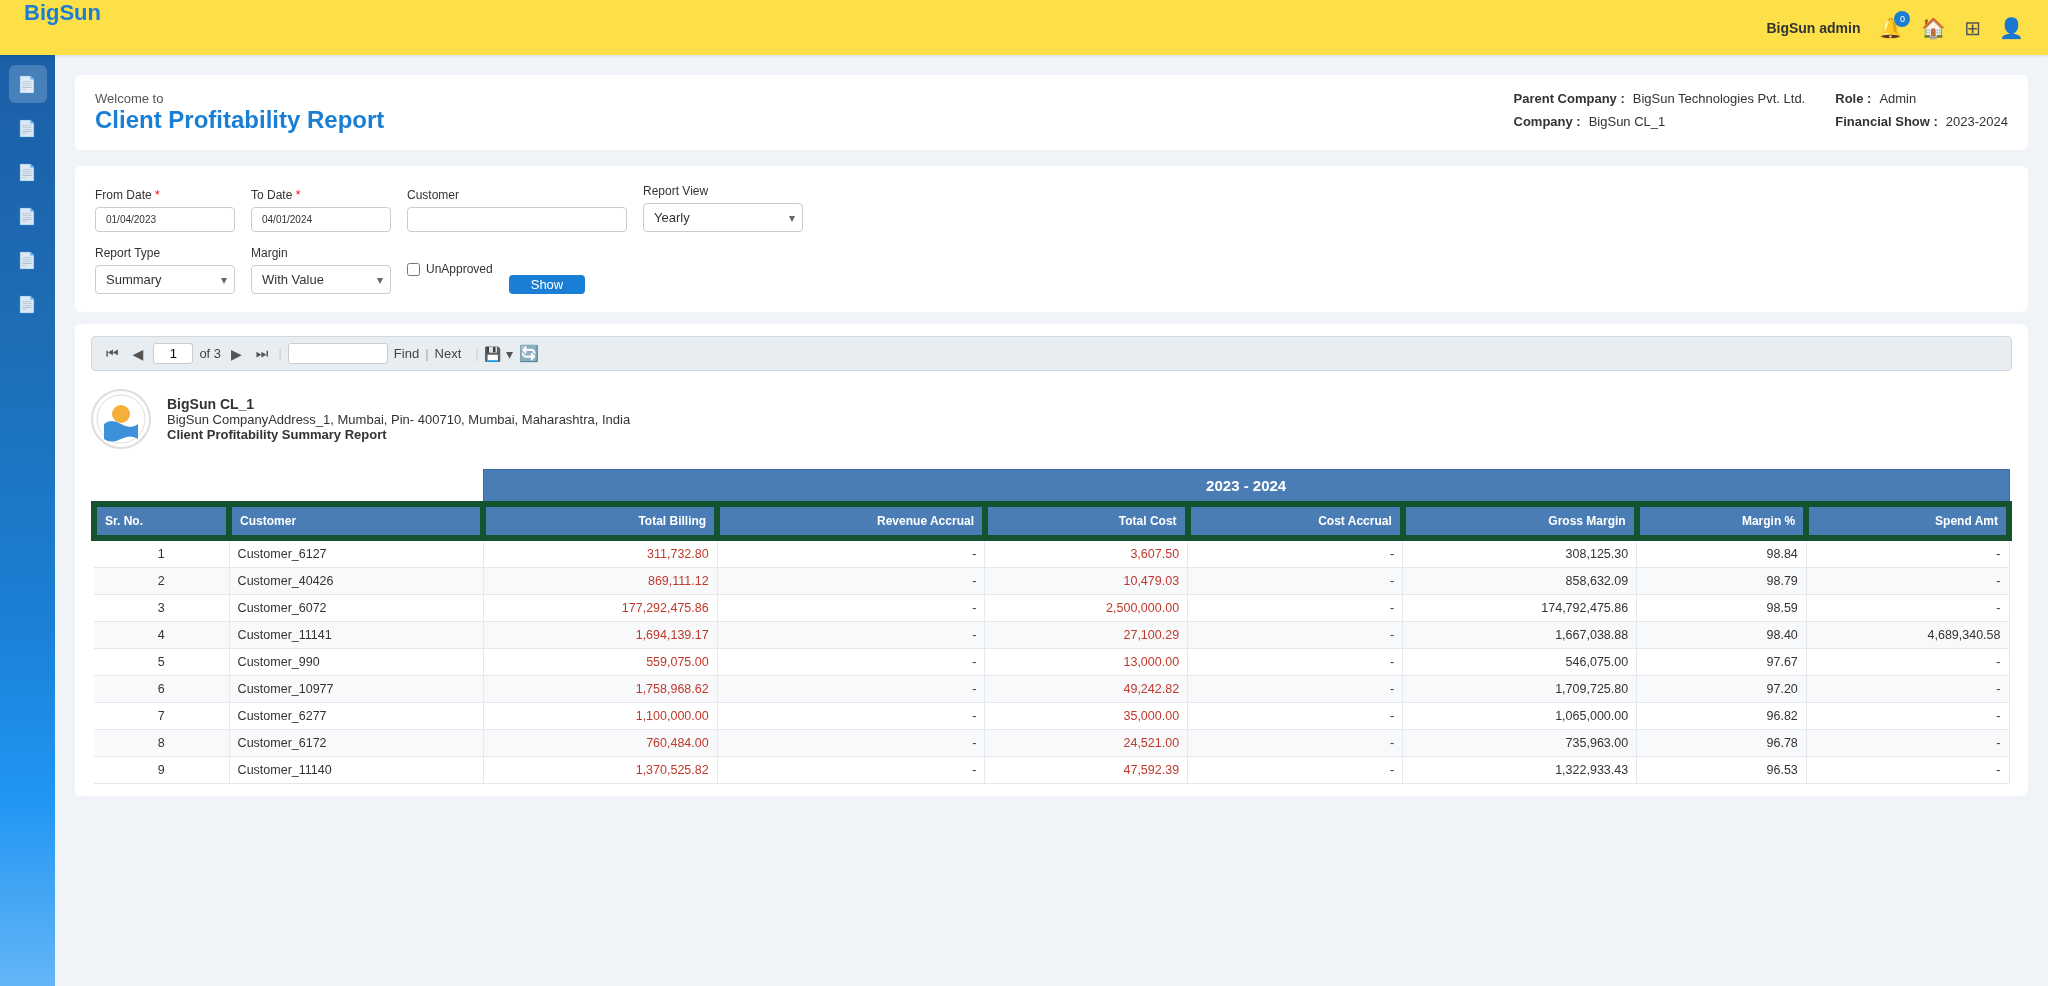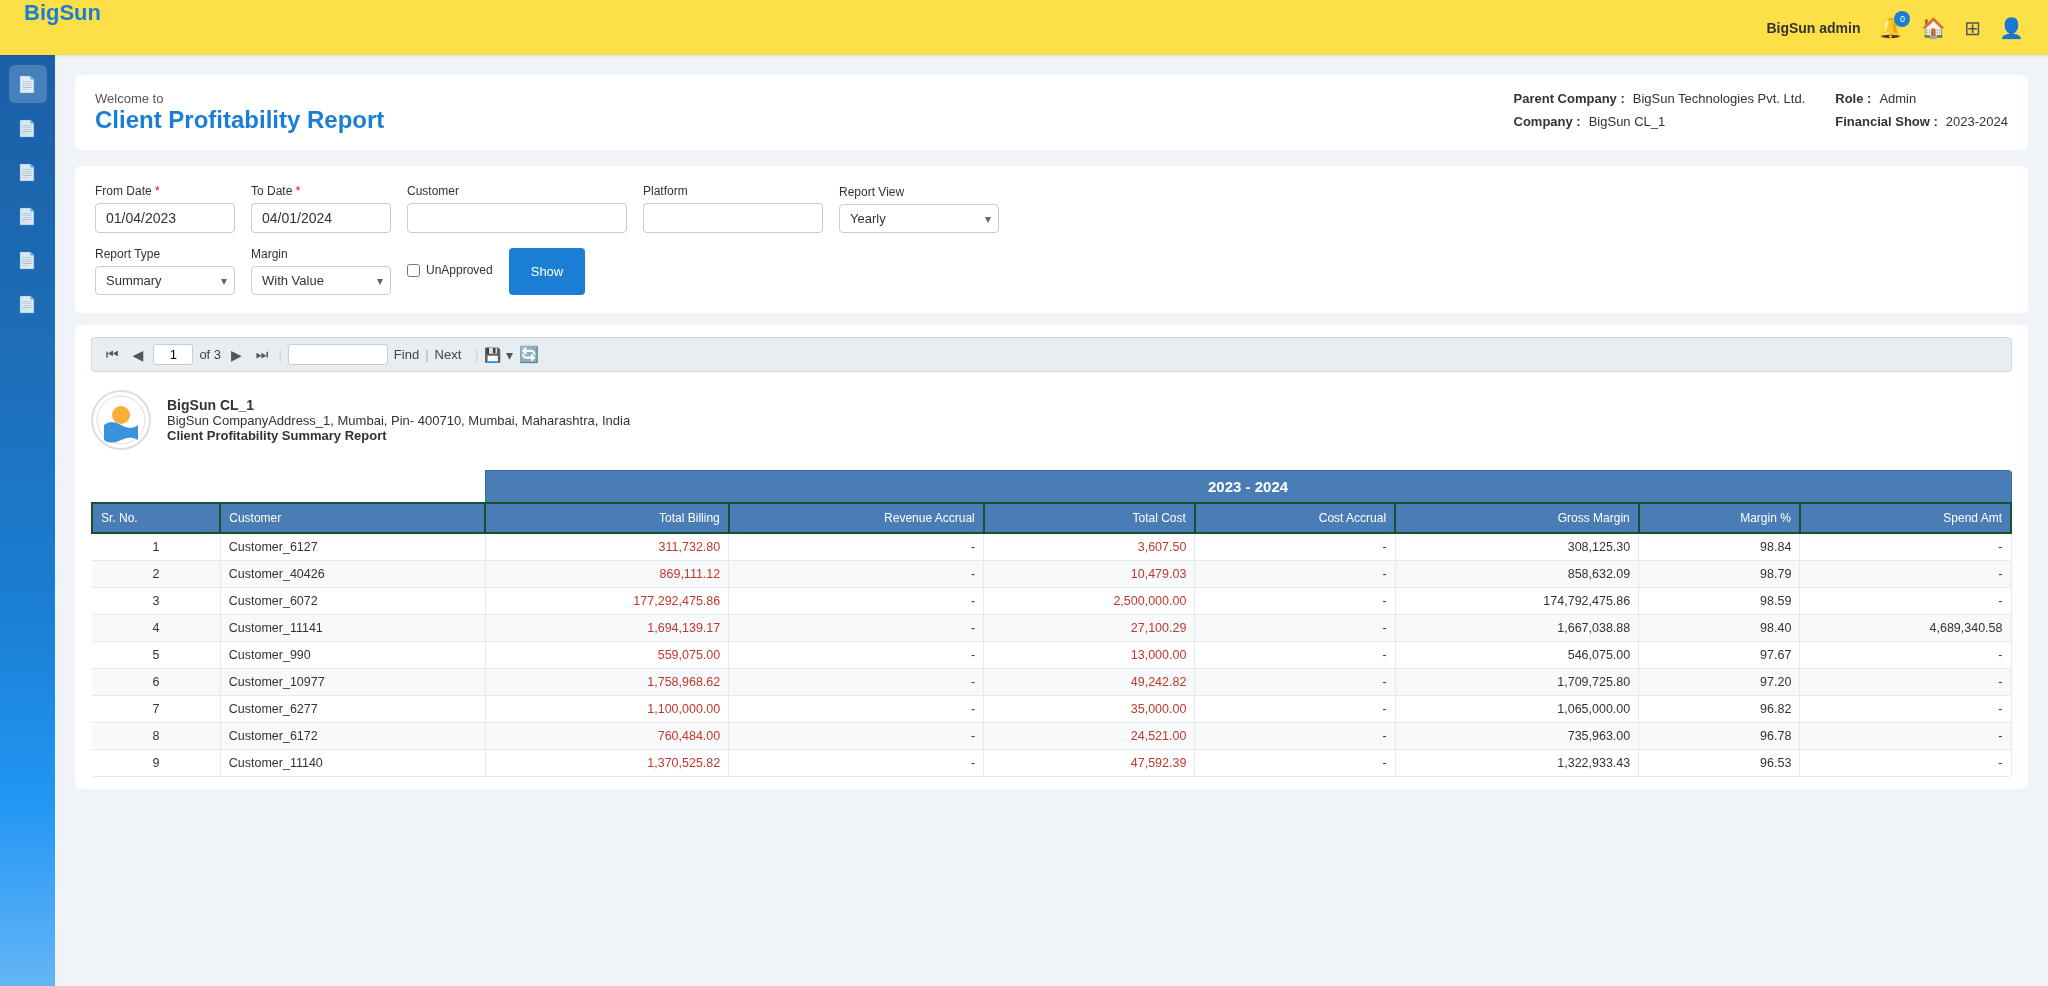--- a/index.html
+++ b/index.html
@@ -65,21 +65,21 @@
       padding: 18px 20px;
       margin-bottom: 12px;
     }
     .filter-row { display: flex; align-items: flex-end; gap: 16px; flex-wrap: wrap; margin-bottom: 14px; }
     .filter-row:last-child { margin-bottom: 0; }
     .filter-group { display: flex; flex-direction: column; gap: 5px; }
     .filter-label { font-size: 12px; color: #333; font-weight: 500; }
     .required { color: red; }
     .filter-input {
       border: 1px solid #ccc; border-radius: 4px; padding: 6px 10px;
-      font-size: 14px; color: #333; outline: none; background: #fff;
+      font-size: 10px; color: #333; outline: none; background: #fff;
     }
     .filter-select {
       border: 1px solid #ccc; border-radius: 4px; padding: 6px 10px;
       font-size: 13px; color: #333; background: #fff; cursor: pointer; appearance: none;
       padding-right: 26px;
     }
     .select-wrapper { position: relative; }
     .select-wrapper::after {
       content: '▾'; position: absolute; right: 8px; top: 50%; transform: translateY(-50%);
       color: #666; pointer-events: none; font-size: 12px;
@@ -88,21 +88,21 @@
     .to-date-input { width: 140px; }
     .customer-input { width: 220px; }
     .profit-input { width: 180px; }
     .platform-input { width: 180px; }
     .report-view-select { width: 160px; }
     .report-type-select { width: 140px; }
     .margin-select { width: 140px; }
     .checkbox-group { display: flex; align-items: center; gap: 6px; margin-bottom: 18px; }
     .show-btn {
       background: #1a7fd4; color: #fff; border: none; border-radius: 4px;
-      padding: 16px 22px; font-size: 13px; cursor: pointer; font-weight: 500;
+      padding: 2px 22px; font-size: 13px; cursor: pointer; font-weight: 500;
     }
 
     
     .pagination-bar {
       background: #e8edf2;
       border: 1px solid #d0d8e0;
       border-radius: 4px;
       padding: 6px 10px;
       display: flex;
       align-items: center;
@@ -145,21 +145,21 @@
     .table-wrapper { overflow-x: auto; border-radius: 4px; }
     table { border-collapse: collapse; width: 100%; font-size: 12.5px; }
     .thead-year td {
       background: #4a7db5; color: #fff; text-align: center;
       padding: 7px 8px; font-weight: bold; font-size: 15px;
       border: 1px solid #3a6da5;
     }
     .thead-year td.empty { background: #fff; border: none; }
     .thead-cols th {
       background: #4a7db5; color: #fff; padding: 7px 8px;
-      border: 2px solid #14532d; font-size: 12px; font-weight: normal;
+      border: 6px solid #14532d; font-size: 12px; font-weight: bold;
       white-space: nowrap;
     }
     .thead-cols th.left { text-align: left; }
     .thead-cols th.right { text-align: right; }
     tbody tr { background: #fff; }
     tbody tr:nth-child(even) { background: #f7f9fb; }
     tbody td { padding: 6px 8px; border-bottom: 1px solid #e5e9ee; border-right: 1px solid #e5e9ee; font-size: 12.5px; }
     tbody td.sr { text-align: center; color: #333; }
     tbody td.customer-name { color: #333; }
     tbody td.num { text-align: right; color: #c0392b; }
@@ -240,24 +240,20 @@
         </label>
         <input class="filter-input to-date-input" type="text" value="04/01/2024" style="">
       </div>
 
       <div class="filter-group">
         <label class="filter-label">Customer</label>
         <input class="filter-input customer-input" type="text" style="">
       </div>
 
 
-      <div class="filter-group">
-        <label class="filter-label">Platform</label>
-        <input class="filter-input platform-input" type="text" style="">
-      </div>
 
       <div class="filter-group">
         <label class="filter-label">Report View</label>
         <div class="select-wrapper">
           <select class="filter-select report-view-select">
             <option>Yearly</option>
             <option>Monthly</option>
             <option>Quarterly</option>
           </select>
         </div>

